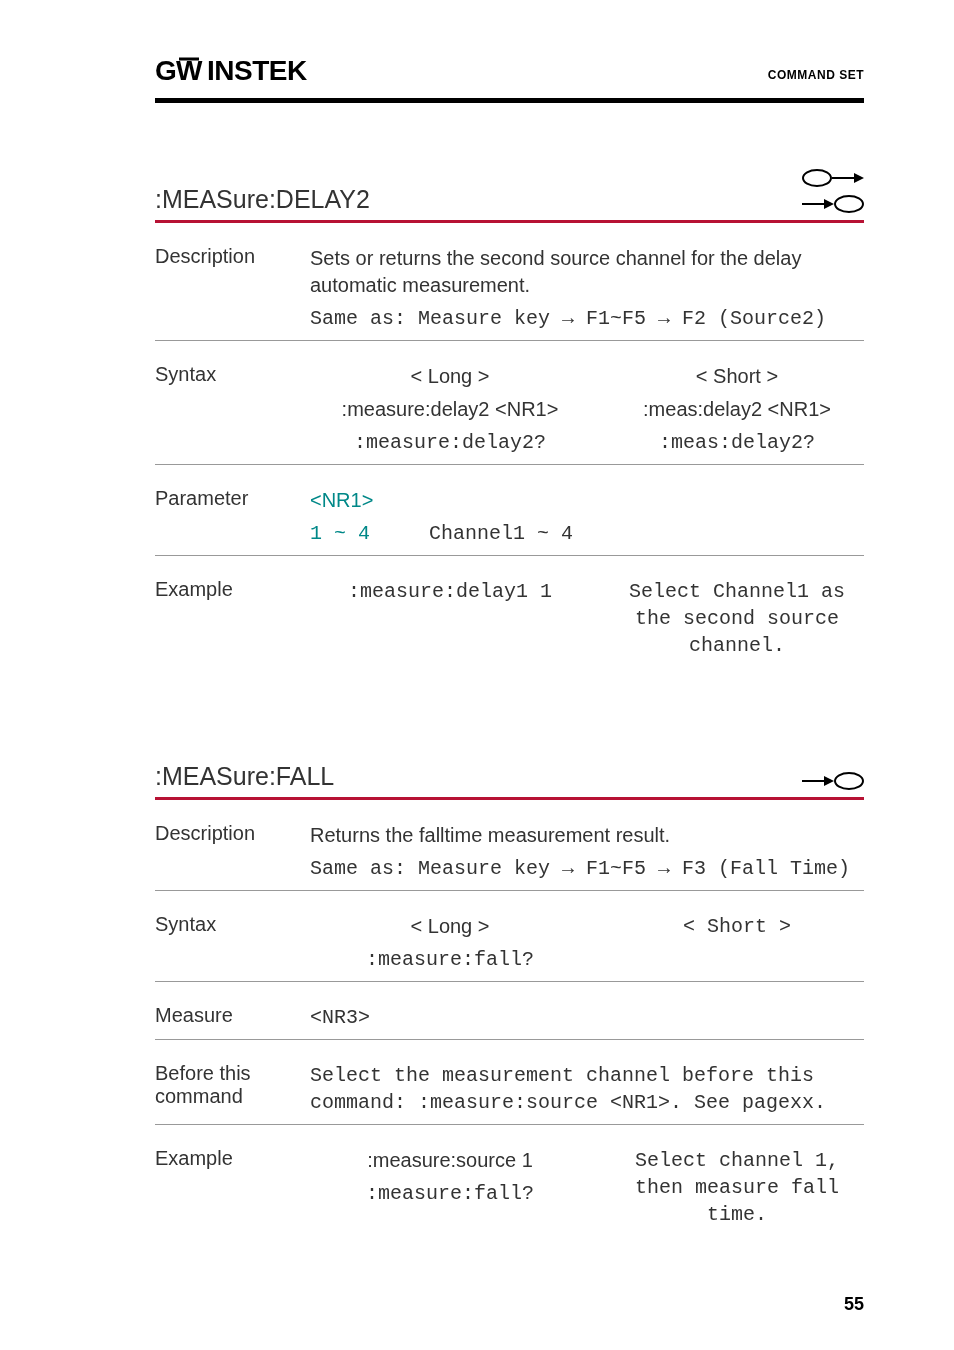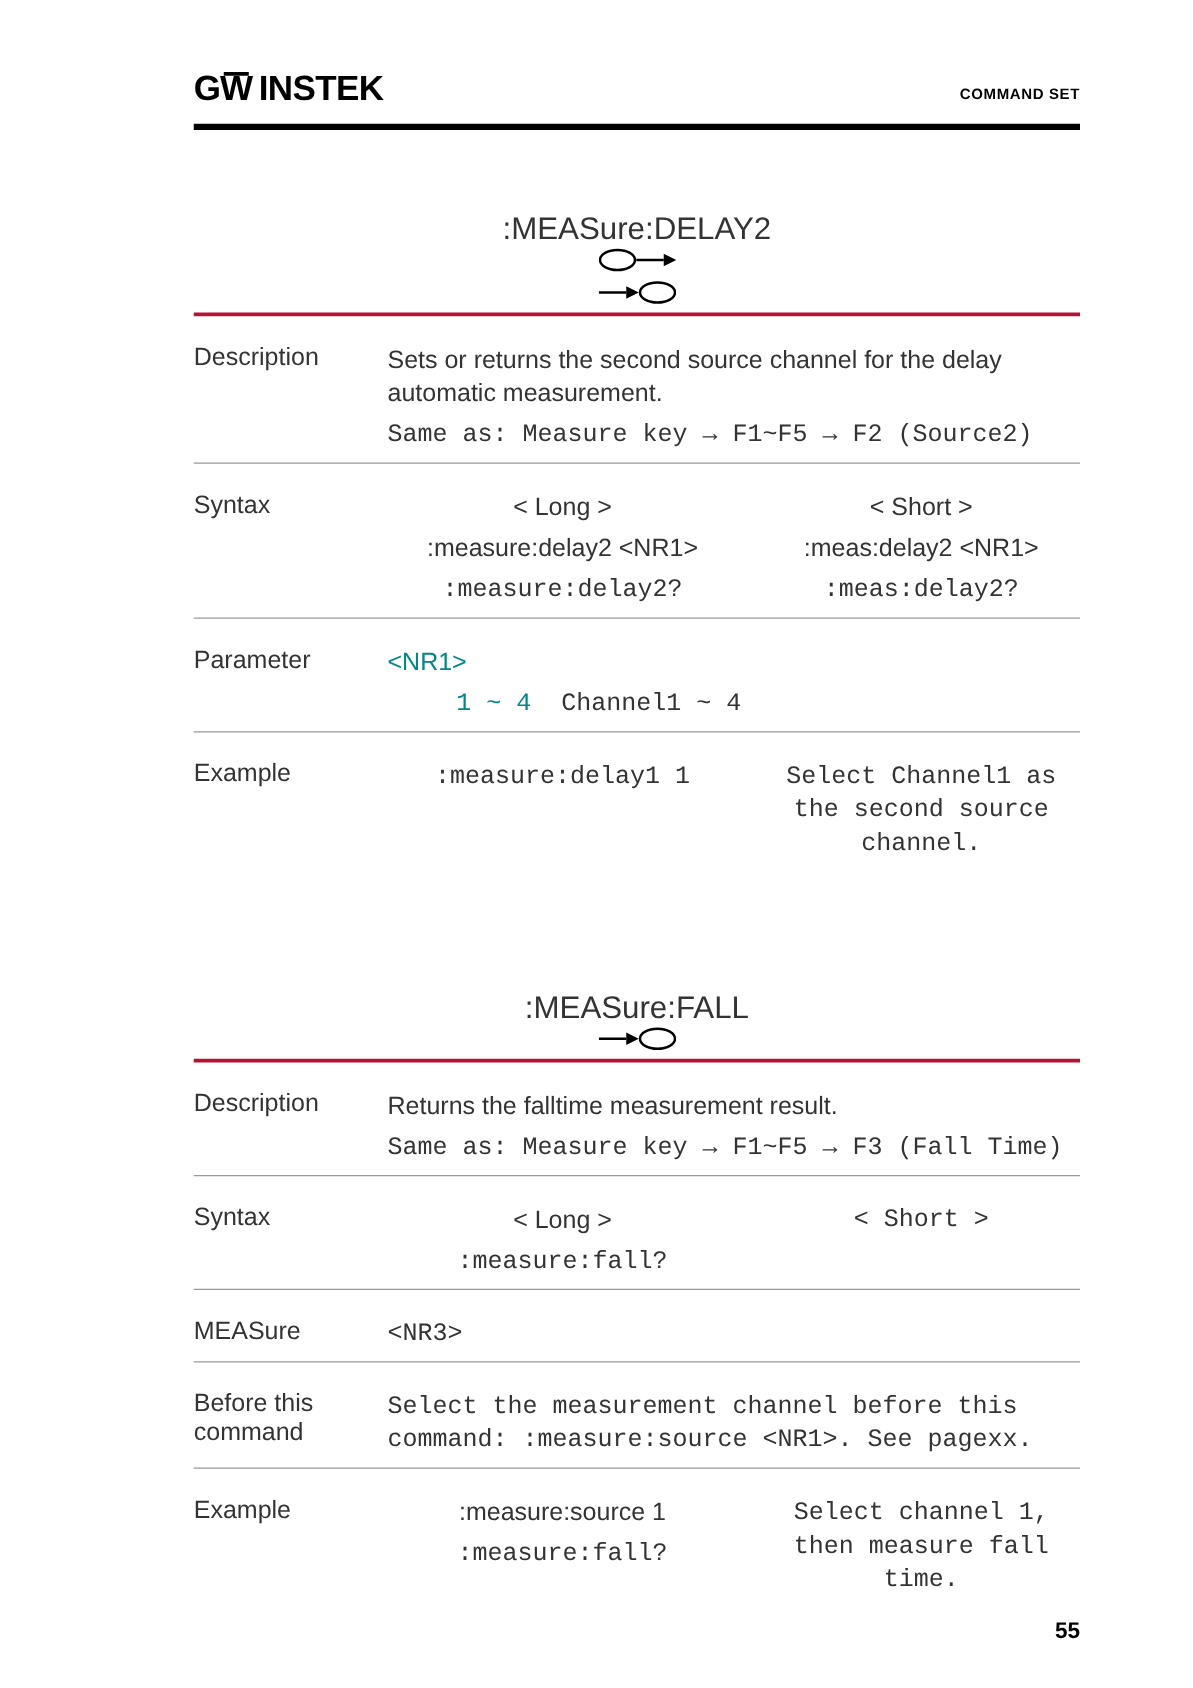--- a/index.html
+++ b/index.html
@@ -33,24 +33,23 @@
       font-family: Arial, sans-serif;
     }
     .header-right {
       font-size: 12px;
       font-weight: 700;
       letter-spacing: 0.5px;
     }
     .section-title-row {
       display: flex;
       justify-content: space-between;
-      align-items: center;
+      align-items: flex-end;
       border-bottom: 3px solid #b71234;
       padding-bottom: 6px;
-      flex-direction: column;
     }
     .section-title {
       font-size: 25px;
       font-weight: 400;
       color: #333;
     }
     .icon-box {
       display: flex;
       flex-direction: column;
       align-items: flex-end;
@@ -97,22 +96,21 @@
     }
     .two-col > div {
       flex: 1;
       text-align: center;
     }
     .two-col > div:first-child {
       flex: 0 0 280px;
     }
     .param-row {
       display: flex;
-      gap: 24px;
-      text-align: right;
+      gap: 4px;
     }
     .param-row > span:first-child {
       width: 115px;
     }
     .teal { color: #008888; }
     .page-num {
       position: absolute;
       bottom: 35px;
       right: 90px;
       font-size: 18px;
@@ -239,21 +237,21 @@
           <p>&lt; Long &gt;</p>
           <p>:measure:fall?</p>
         </div>
         <div>
           <p>&lt; Short &gt;</p>
         </div>
       </div>
     </div>
 
     <div class="def-row">
-      <div class="def-label">MEASure</div>
+      <div class="def-label">Measure</div>
       <div class="def-content">
         <p>&lt;NR3&gt;</p>
       </div>
     </div>
 
     <div class="def-row">
       <div class="def-label">Before this command</div>
       <div class="def-content">
         <p>Select the measurement channel before this command: :measure:source &lt;NR1&gt;. See pagexx.</p>
       </div>

